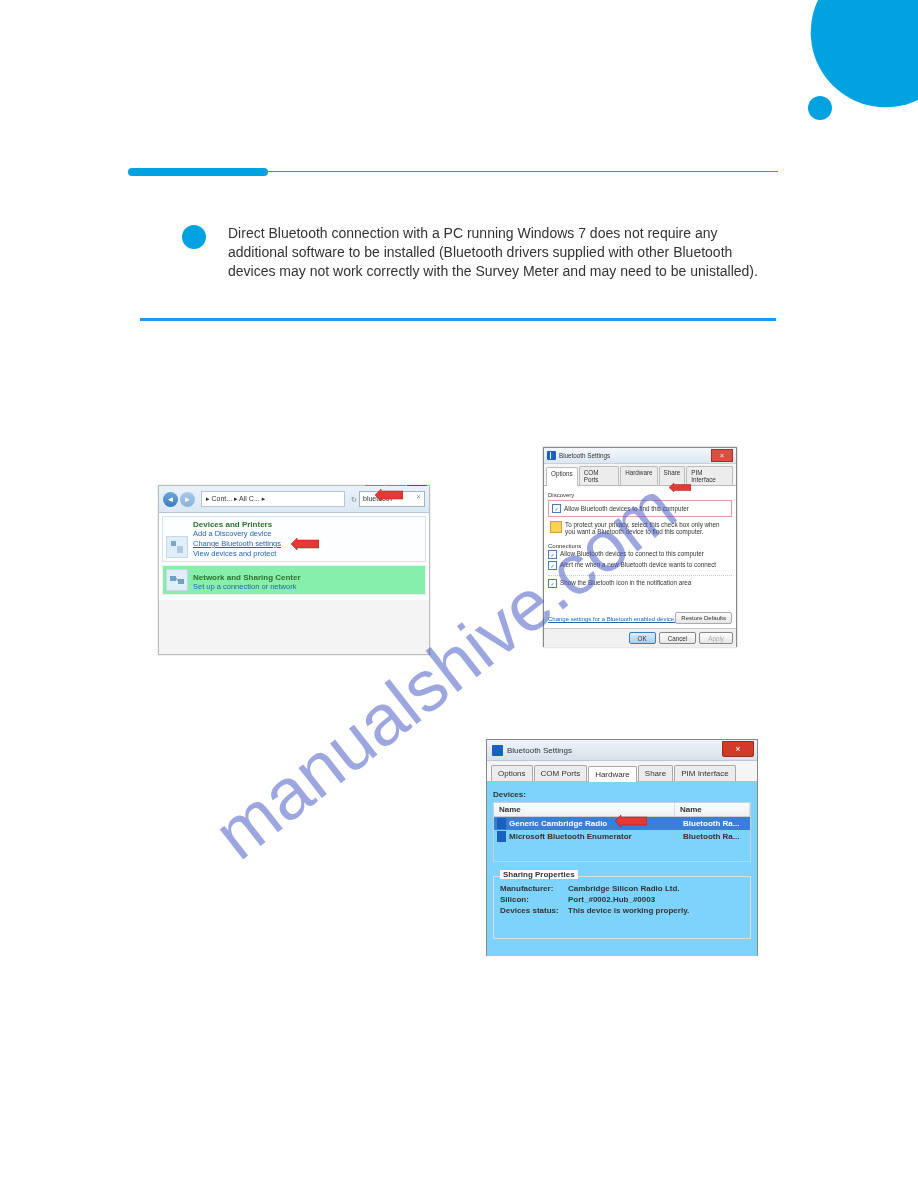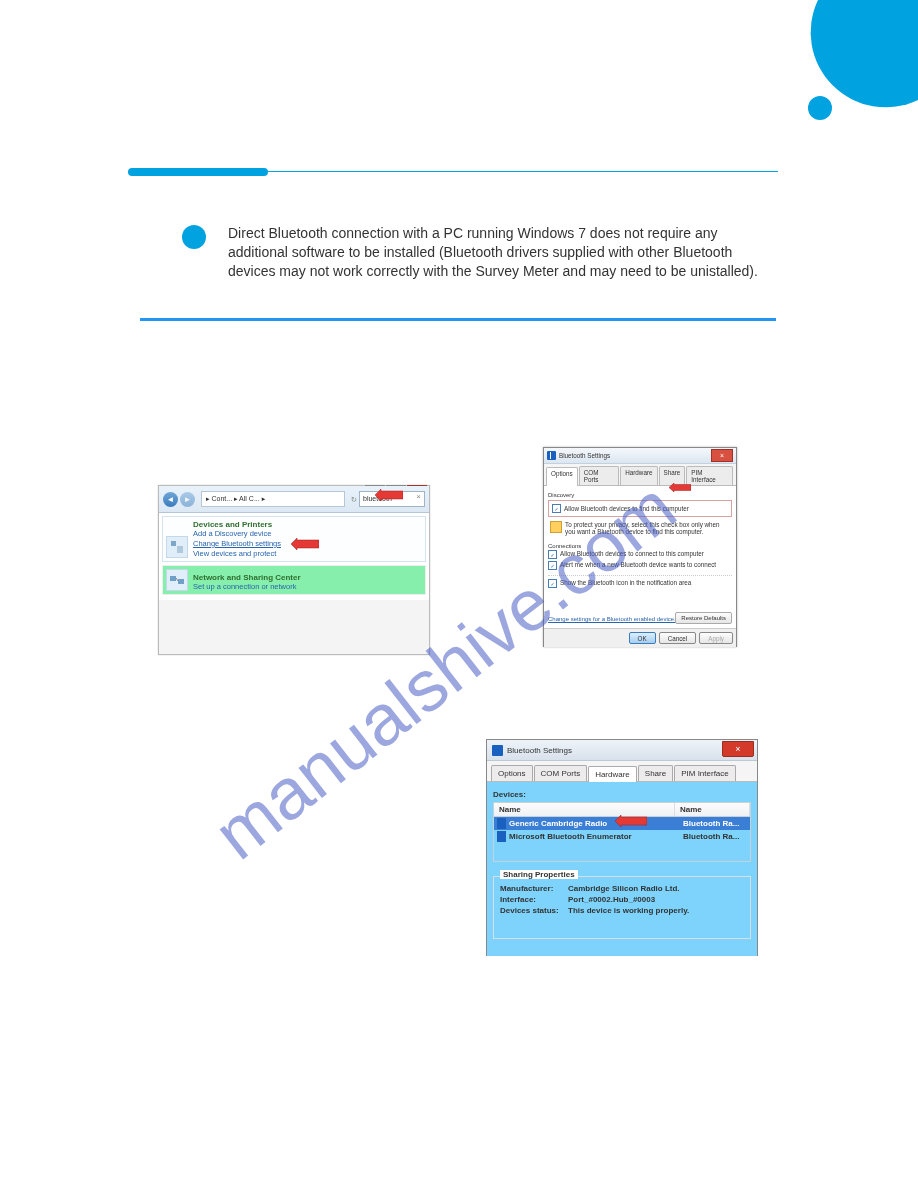--- a/index.html
+++ b/index.html
@@ -246,21 +246,21 @@
         </div>
         <div style="height:18px;"></div>
       </div>
       <div class="props">
         <div class="pl">Sharing Properties</div>
         <div class="prow">
             <div class="pk">Manufacturer:</div>
             <div>Cambridge Silicon Radio Ltd.</div>
           </div>
         <div class="prow">
-            <div class="pk">Interface:</div>
+            <div class="pk">Silicon:</div>
             <div>Port_#0002.Hub_#0003</div>
           </div>
         <div class="prow">
             <div class="pk">Devices status:</div>
             <div>This device is working properly.</div>
           </div>
       </div>
     </div>
 
     <div class="arrow" style="top:75px;left:128px;">

